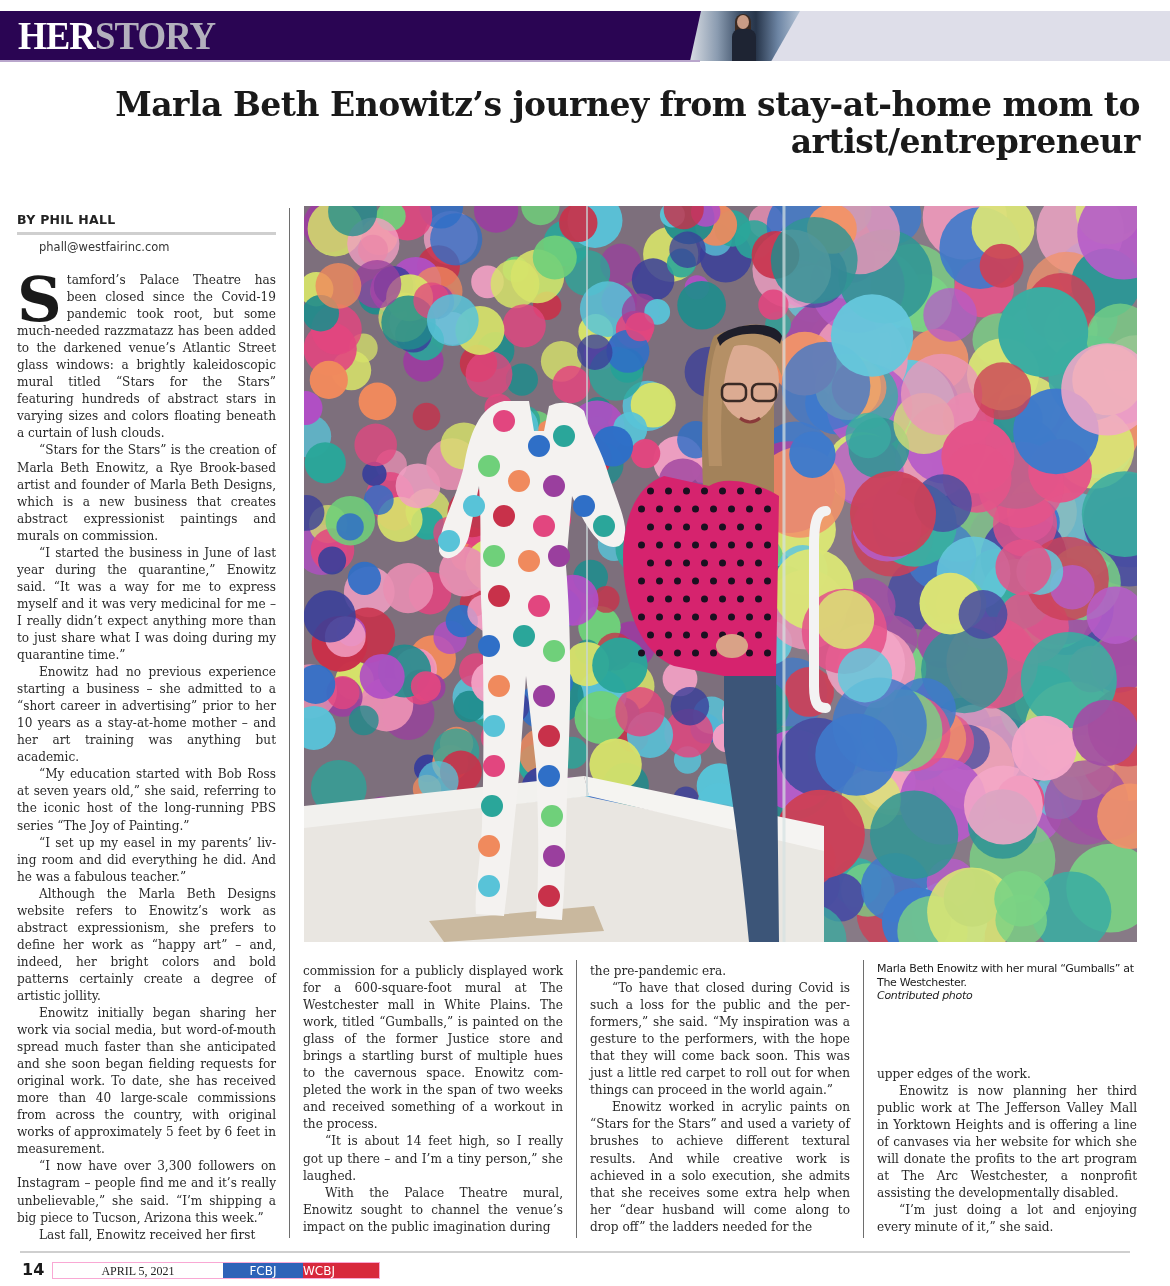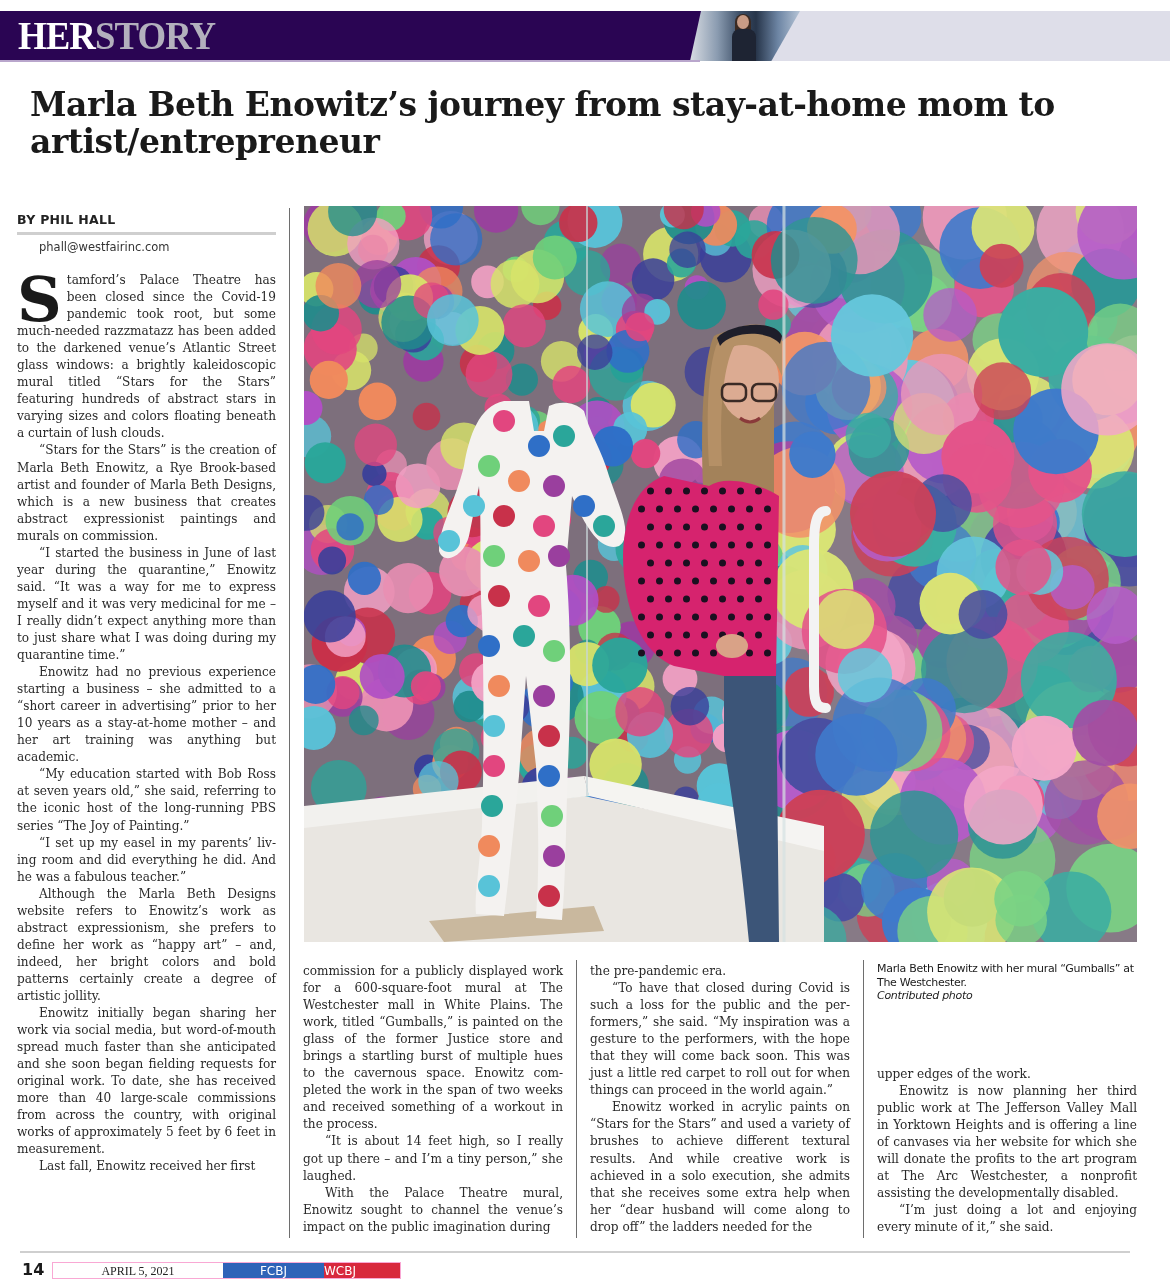--- a/index.html
+++ b/index.html
@@ -17,21 +17,21 @@
   .band-photo .head { position: absolute; left: 5px; top: 0; width: 12px; height: 14px; border-radius: 50%; background: #c99c86; }
   .band-photo .hair { position: absolute; left: 3px; top: -1px; width: 16px; height: 22px; border-radius: 8px 8px 3px 3px; background: #3b2a22; z-index: -1; }
   .band-photo .body { position: absolute; left: 0; top: 14px; width: 24px; height: 32px; border-radius: 8px 8px 0 0; background: #1e2433; }
   .band-title { position: absolute; left: 18px; top: 3px; font-family: "Liberation Serif", serif; font-weight: bold;
     font-size: 40px; letter-spacing: -1px; line-height: 44px; transform: scaleX(0.92); transform-origin: left center; }
   .band-title .her { color: #ffffff; }
   .band-title .story { color: #b3b0bd; }
   .band-underline { position: absolute; left: 0; top: 60px; width: 700px; height: 2px; background: #b9a6cc; }
 
   
-  .headline { position: absolute; left: 30px; top: 86px; width: 1110px; text-align: left;
+  .headline { position: absolute; left: 30px; top: 86px; width: 1110px; text-align: right;
     font-family: "DejaVu Serif", serif; font-weight: bold; font-size: 33px; line-height: 37px; color: #1a1a1a;
     letter-spacing: -0.5px; }
 
   
   .byline { position: absolute; left: 17px; top: 212px; width: 259px; font-family: "DejaVu Sans", sans-serif;
     font-weight: bold; font-size: 12.5px; color: #222; letter-spacing: 0.3px; }
   .byline-rule { position: absolute; left: 17px; top: 232px; width: 259px; height: 3px; background: #cfcfcf; }
   .email { position: absolute; left: 17px; top: 240px; font-family: "DejaVu Sans", sans-serif; font-size: 11.5px; color: #333; margin-left: 22px; }
 
   
@@ -61,21 +61,21 @@
     font-size: 11px; line-height: 13.5px; color: #1a1a1a; letter-spacing: -0.3px; }
   .caption .credit { font-style: italic; display: block; }
 
   
   .footer-rule { position: absolute; left: 20px; top: 1251px; width: 1110px; height: 2px; background: #cfcfcf; }
   .page-num { position: absolute; left: 22px; top: 1260px; font-family: "DejaVu Sans", sans-serif; font-weight: bold;
     font-size: 16px; color: #1a1a1a; }
   .folio { position: absolute; left: 52px; top: 1262px; height: 17px; display: flex; border: 1px solid #f9a8d4; }
   .folio-date { width: 170px; text-align: center; font-family: "Liberation Serif", serif; font-size: 12px; line-height: 16px;
     color: #222; background: #fff; }
-  .folio-fcbj { width: 101px; text-align: center; font-family: "DejaVu Sans", sans-serif; font-size: 12px; line-height: 16px;
+  .folio-fcbj { width: 80px; text-align: center; font-family: "DejaVu Sans", sans-serif; font-size: 12px; line-height: 16px;
     color: #fff; background: #2e63b8; }
   .folio-wcbj { width: 76px; text-align: left; font-family: "DejaVu Sans", sans-serif; font-size: 12px; line-height: 16px;
     color: #fff; background: #d8283d; }
 </style>
 </head>
 <body>
 
 <div class="band">
   <div class="band-purple"></div>
   <div class="band-photo">
@@ -103,20 +103,21 @@
 
 <div class="col col1">
   <p class="noindent"><span class="dropcap">S</span><span>tamford’s Palace Theatre has been closed since the Covid-19 pandem­ic took root, but some much-need­ed razzmatazz has been added to the darkened venue’s Atlantic Street glass windows: a brightly kaleidoscopic mural titled “Stars for the Stars” featuring hun­dreds of abstract stars in varying sizes and colors floating beneath a curtain of lush clouds.</span></p>
   <p>“Stars for the Stars” is the creation of Marla Beth Enowitz, a Rye Brook-based artist and founder of Marla Beth Designs, which is a new business that creates abstract expressionist paintings and murals on commission.</p>
   <p>“I started the business in June of last year during the quarantine,” Enowitz said. “It was a way for me to express myself and it was very medicinal for me – I really didn’t expect anything more than to just share what I was doing during my quarantine time.”</p>
   <p>Enowitz had no previous experience starting a business – she admitted to a “short career in advertising” prior to her 10 years as a stay-at-home mother – and her art training was anything but academic.</p>
   <p>“My education started with Bob Ross at seven years old,” she said, referring to the iconic host of the long-running PBS series “The Joy of Painting.”</p>
   <p>“I set up my easel in my parents’ liv­ing room and did everything he did. And he was a fabulous teacher.”</p>
   <p>Although the Marla Beth Designs web­site refers to Enowitz’s work as abstract expressionism, she prefers to define her work as “happy art” – and, indeed, her bright colors and bold patterns certainly create a degree of artistic jollity.</p>
   <p>Enowitz initially began sharing her work via social media, but word-of-mouth spread much faster than she anticipated and she soon began fielding requests for original work. To date, she has received more than 40 large-scale commissions from across the country, with original works of approximately 5 feet by 6 feet in measurement.</p>
+  <p>“I now have over 3,300 followers on Instagram – people find me and it’s real­ly unbelievable,” she said. “I’m shipping a big piece to Tucson, Arizona this week.”</p>
   <p>Last fall, Enowitz received her first</p>
 </div>
 
 <div class="photo" role="img" aria-label="Marla Beth Enowitz posing beside a polka-dot mannequin in front of her colorful gumball mural on glass">
   <svg id="photo-svg" viewBox="0 0 833 736" preserveAspectRatio="none">
     <rect x="0" y="0" width="833" height="736" fill="#7d6f7c"></rect>
     <g id="dots">
         <circle cx="408.5" cy="358.9" r="13.8" fill="#9a3f9e" opacity="0.86"></circle>
         <circle cx="421.8" cy="50.3" r="26.1" fill="#3a3f9a" opacity="0.85"></circle>
         <circle cx="236.9" cy="500.0" r="22.5" fill="#2f6fc7" opacity="0.87"></circle>

